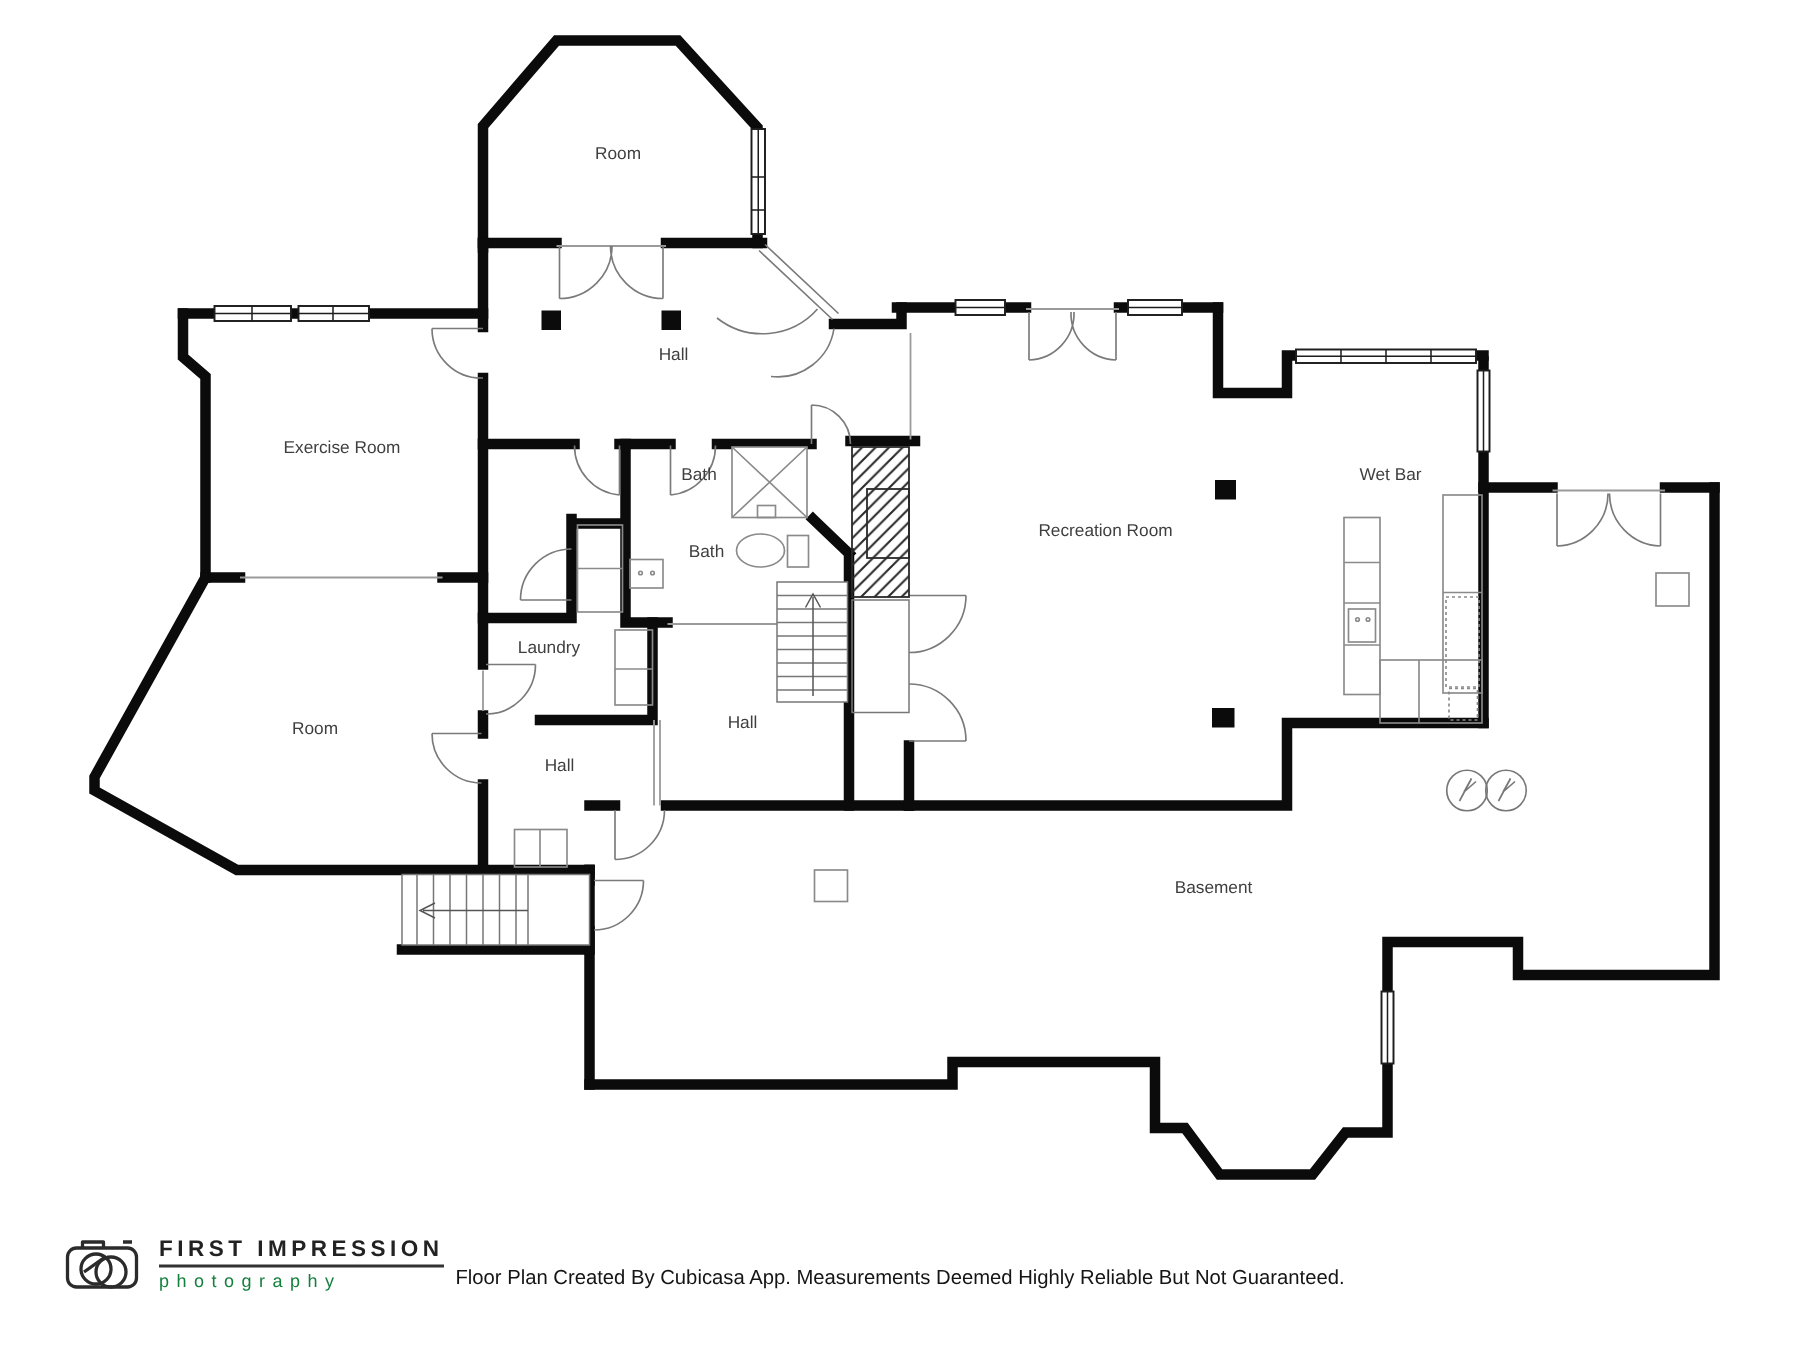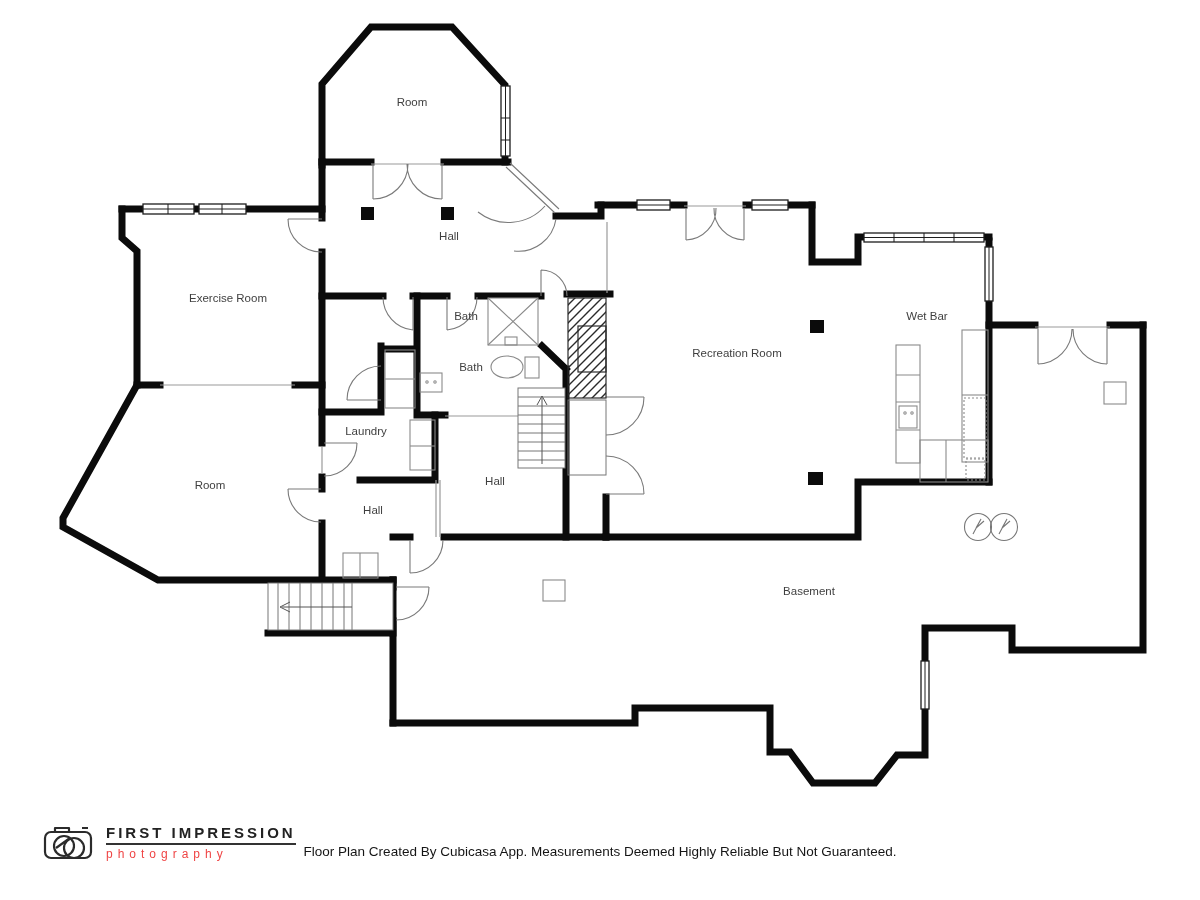--- a/index.html
+++ b/index.html
@@ -3,21 +3,21 @@
 <meta charset="utf-8">
 <style>
   html,body{margin:0;padding:0;background:#ffffff;}
   #stage{position:relative;width:1200px;height:900px;background:#ffffff;overflow:hidden;
          font-family:"Liberation Sans",sans-serif;border-radius:23px;}
   svg text{font-family:"Liberation Sans",sans-serif;fill:#3f3f3f;}
   .footer{position:absolute;left:0;top:811px;width:1047px;height:74px;}
   .logo{position:absolute;left:42px;top:10px;display:flex;align-items:center;gap:10px;}
   .logo-text{display:flex;flex-direction:column;}
   .logo-main{font-size:15px;font-weight:bold;color:#222;letter-spacing:3px;white-space:nowrap;}
-  .logo-sub{font-size:12px;color:#ef4444;letter-spacing:5px;border-top:2px solid #333;
+  .logo-sub{font-size:12px;color:#15803d;letter-spacing:5px;border-top:2px solid #333;
             padding-top:2px;margin-top:2px;white-space:nowrap;}
   .disclaimer{position:absolute;left:0;top:33px;width:1200px;text-align:center;
               font-size:13.5px;color:#151515;}
 </style>
 </head>
 <body>
 
 <div id="stage">
 
 <svg width="1200" height="826" viewBox="0 0 1200 826">

